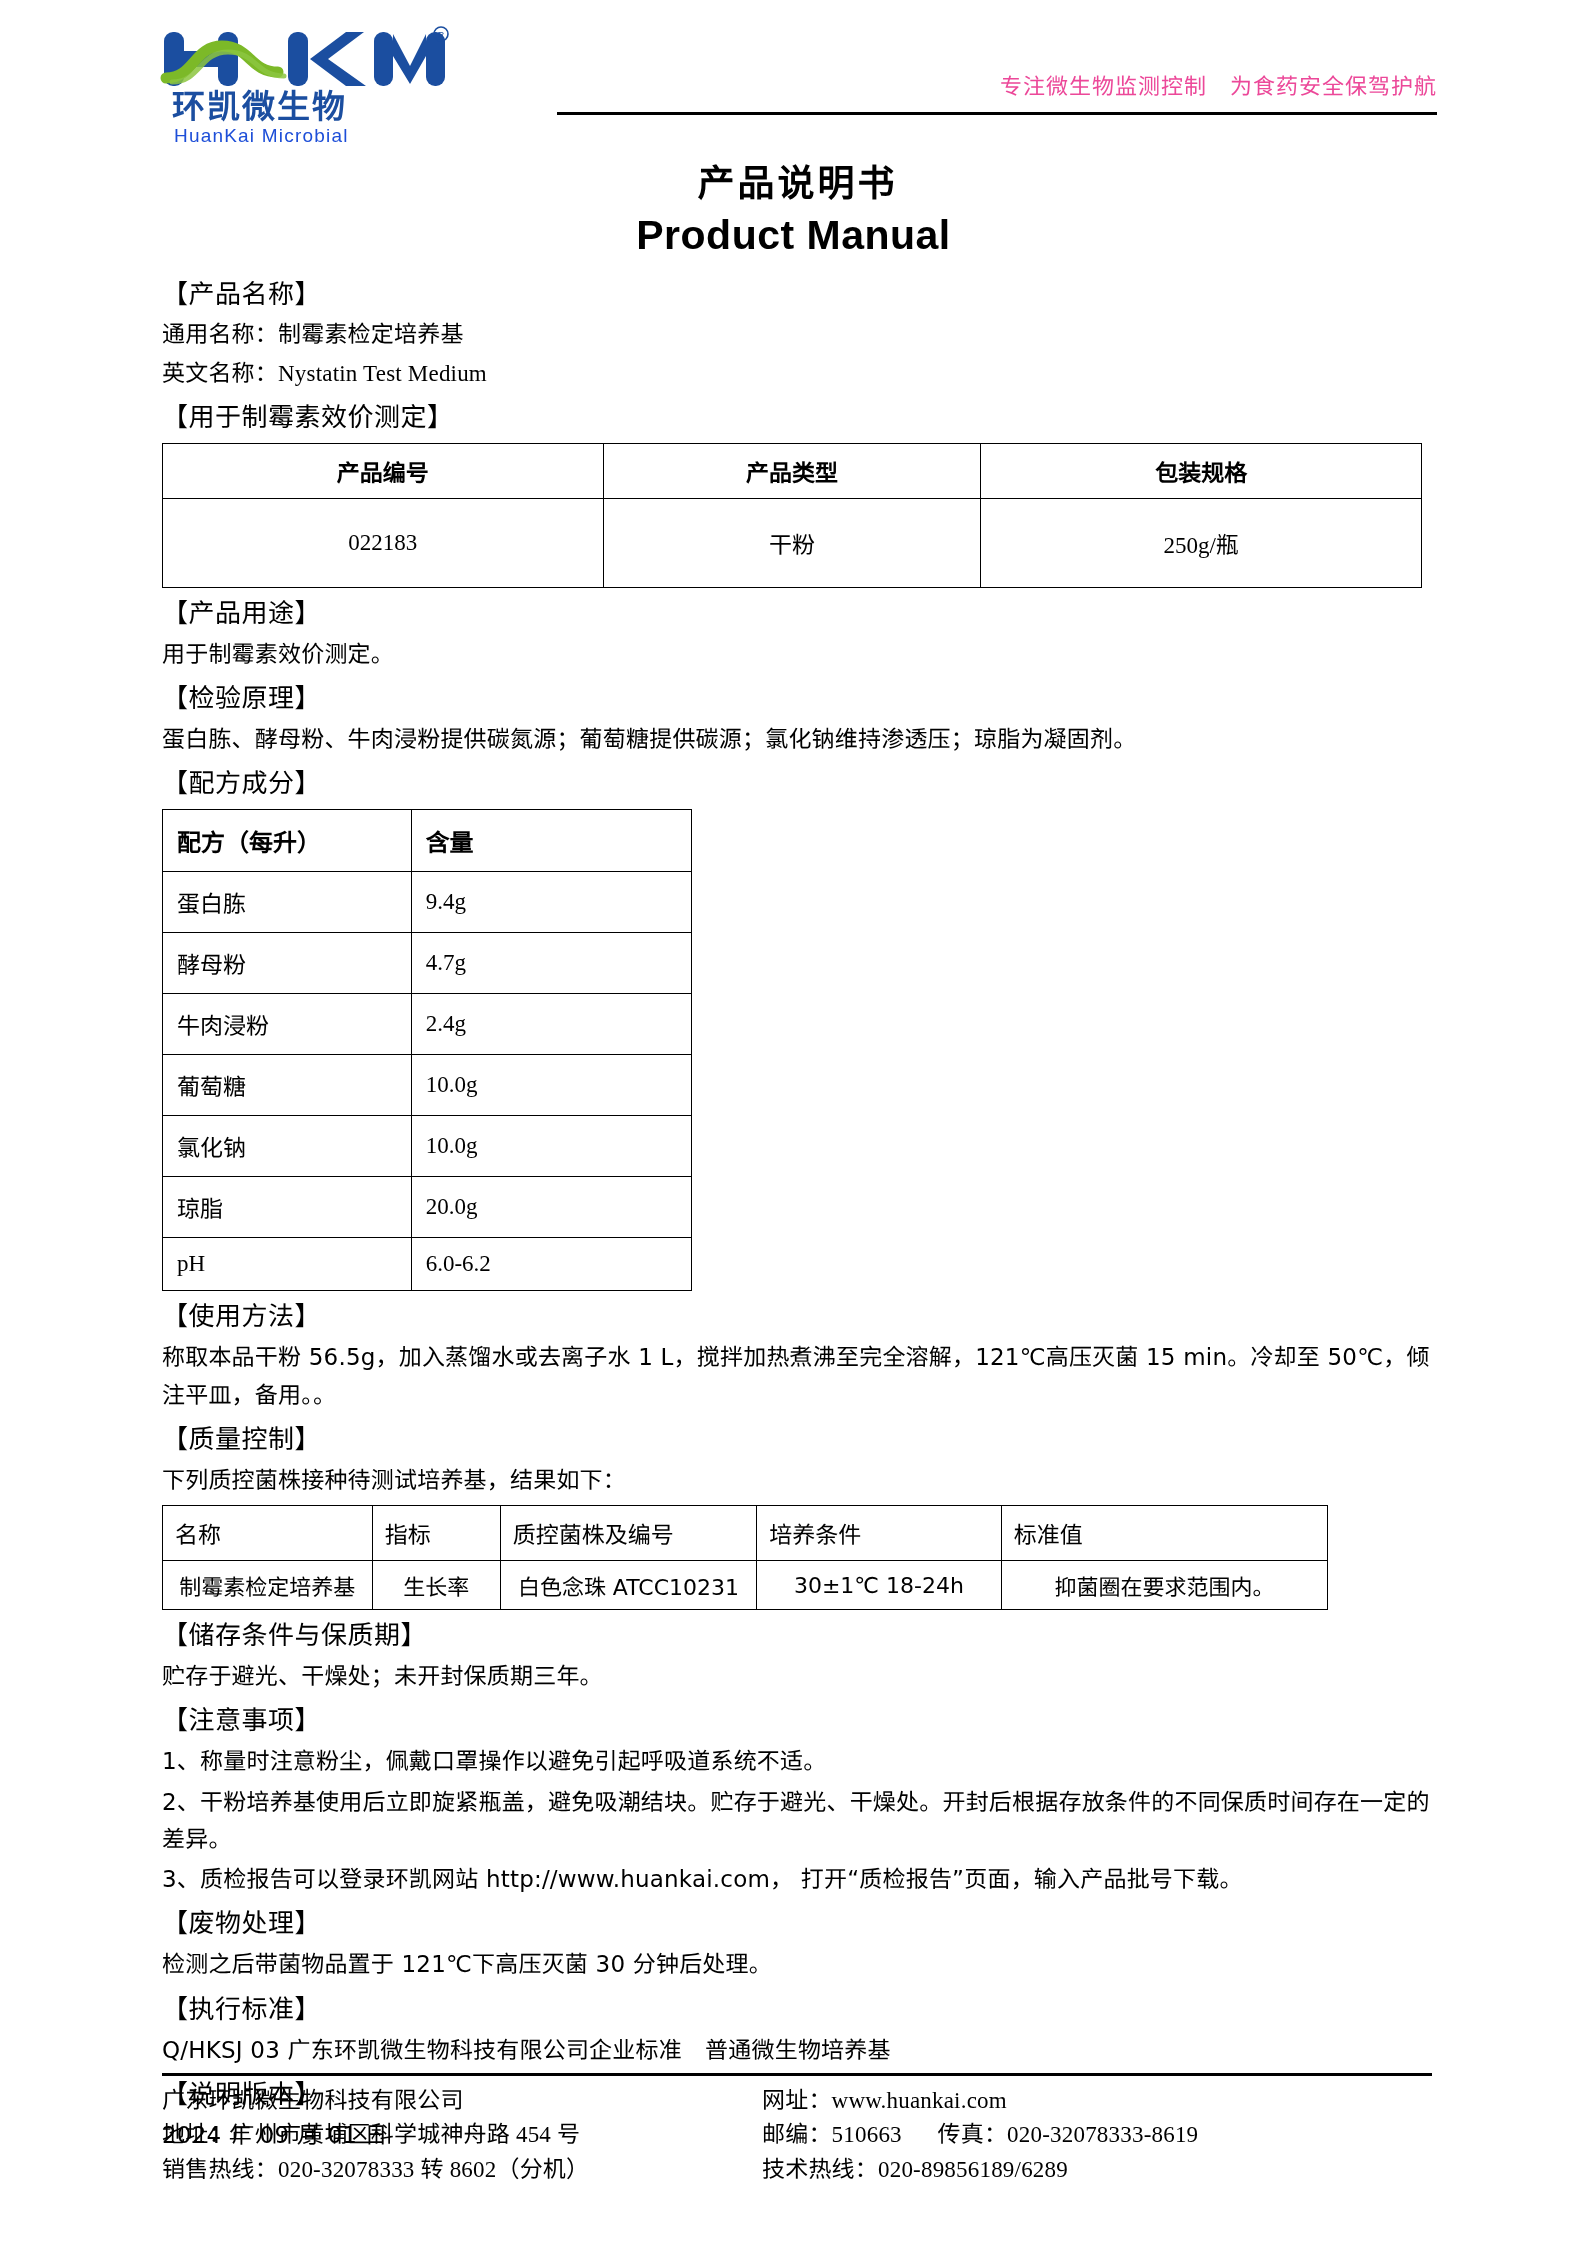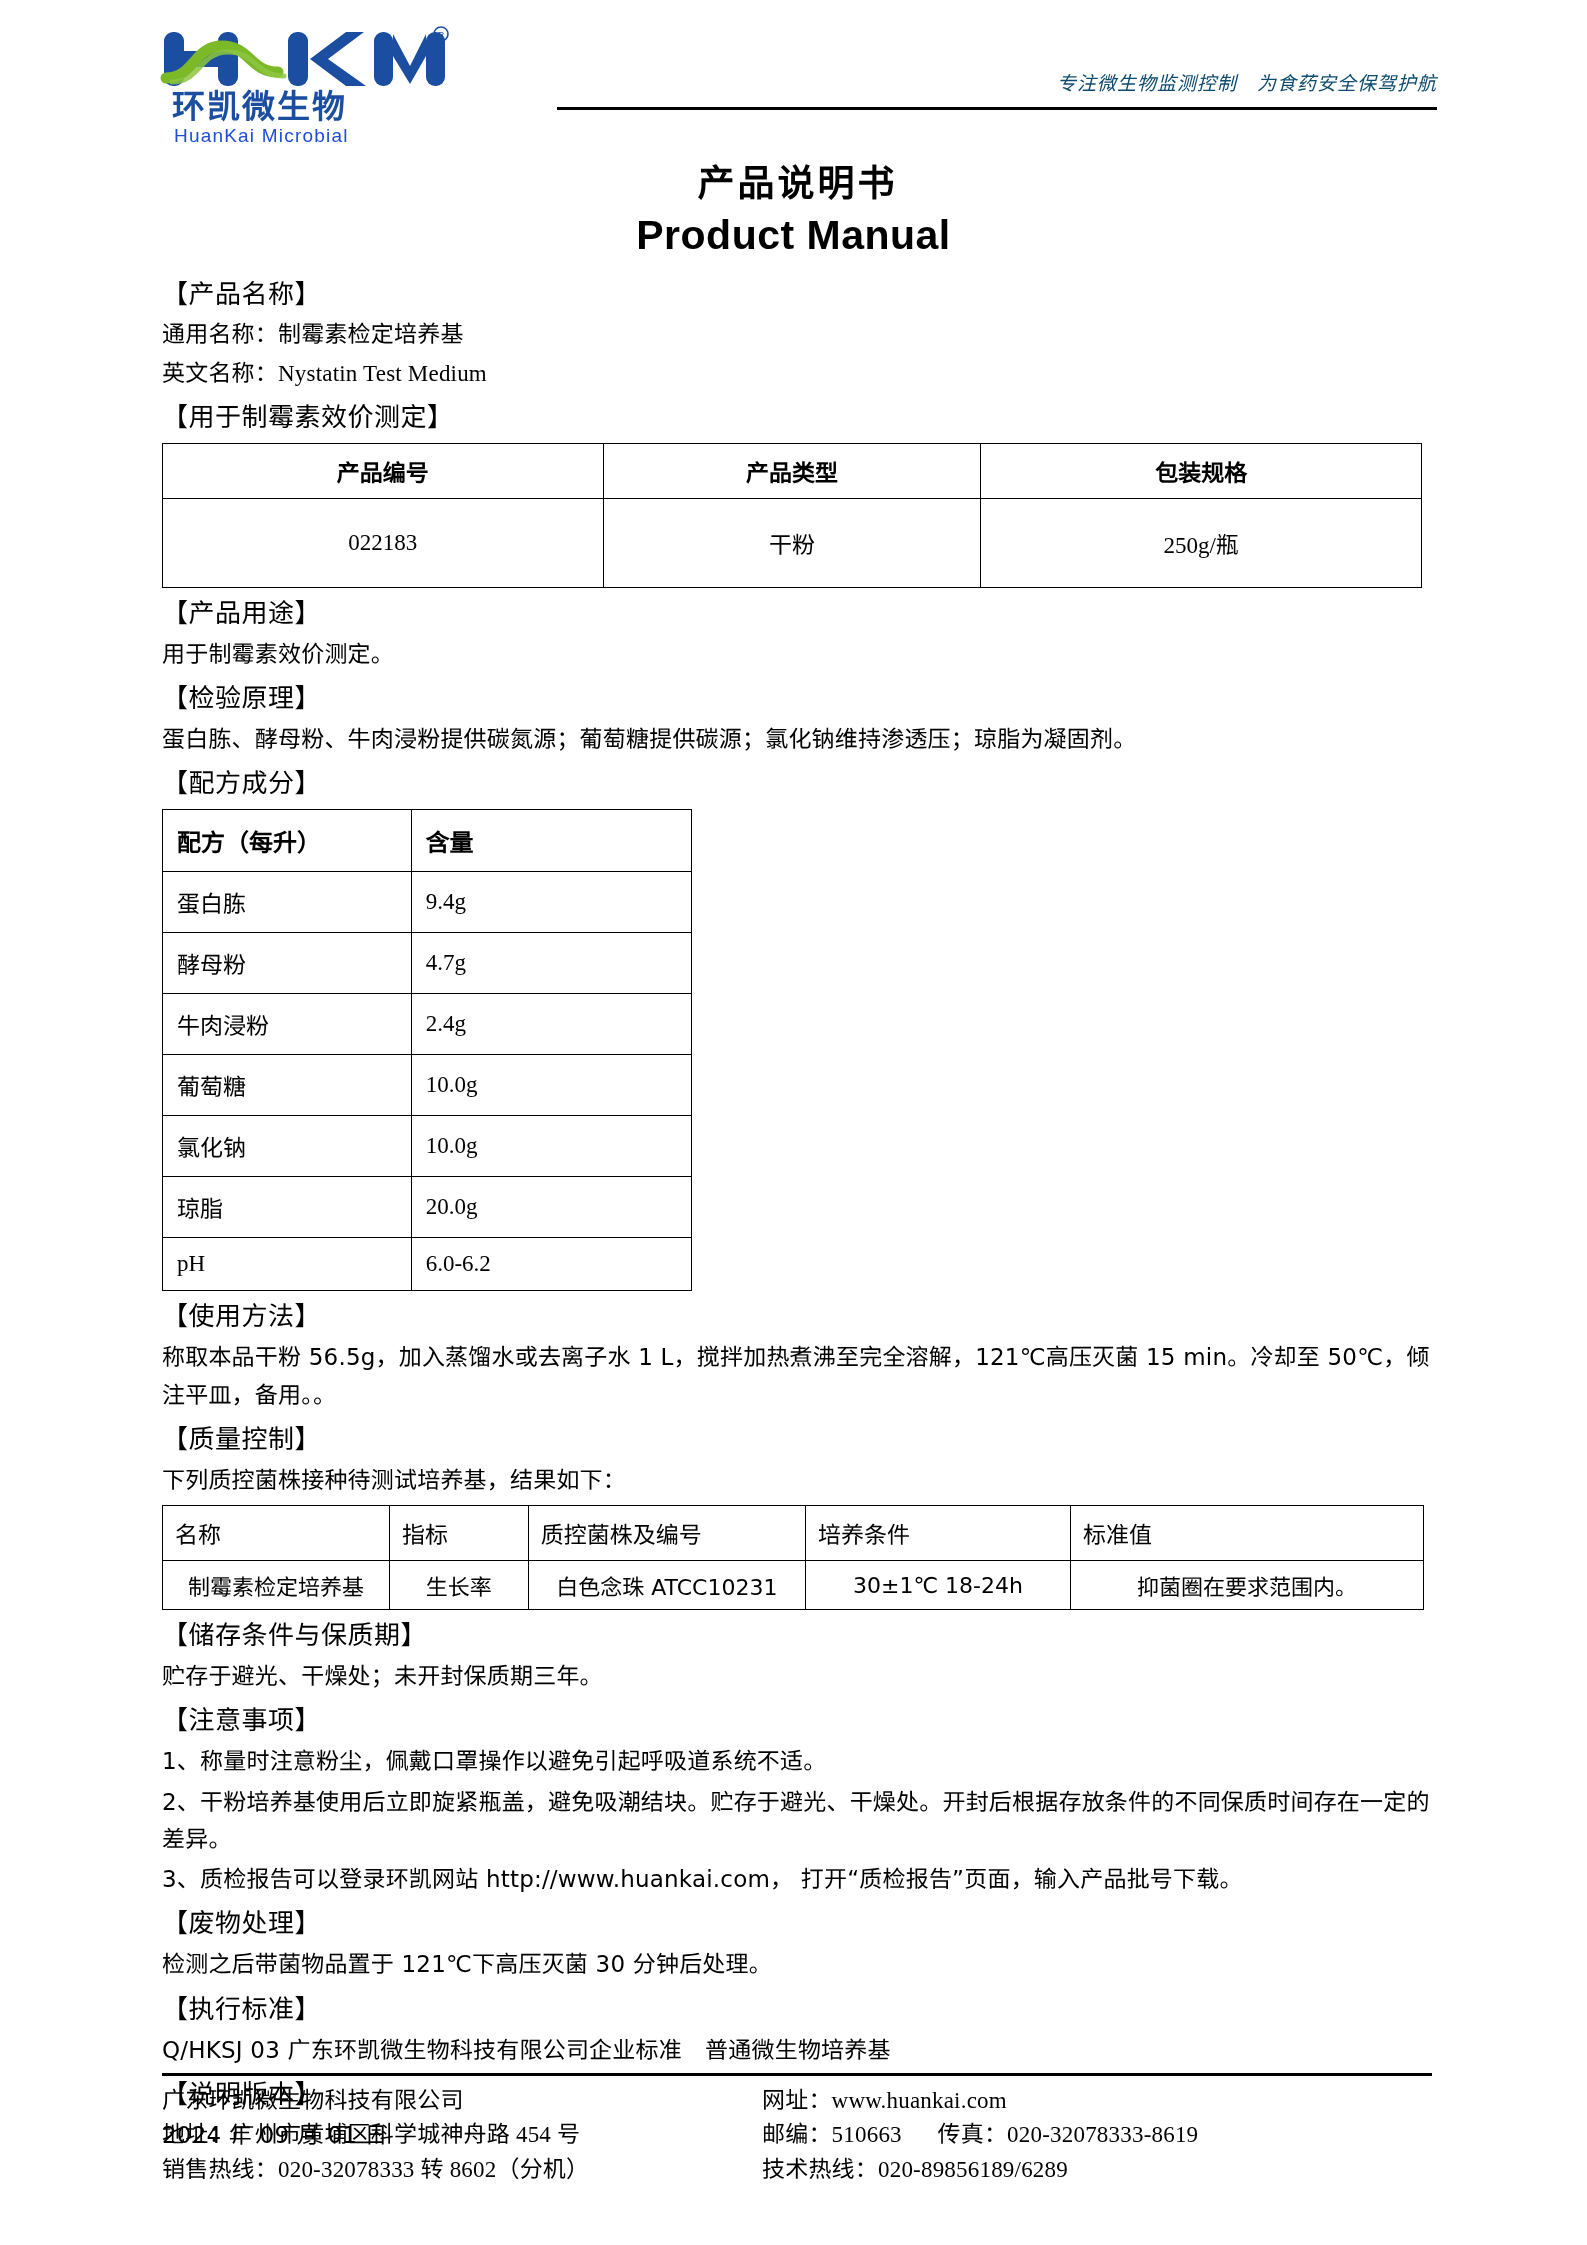--- a/index.html
+++ b/index.html
@@ -64,25 +64,24 @@
   }
   .tagline-wrap {
     flex: 1 1 auto;
     display: flex;
     flex-direction: column;
     align-items: flex-end;
     padding-top: 42px;
   }
   .tagline {
     font-family: "DejaVu Sans", "Liberation Sans", sans-serif;
-    font-size: 19px;
+    font-size: 22px;
     letter-spacing: 1px;
-    color: #0c4a6e;
+    color: #ec4899;
     white-space: pre;
-    font-style: italic;
   }
   .header-rule {
     margin-top: 12px;
     width: 880px;
     border-bottom: 3px solid #000;
   }
 
   
   .title-block {
     text-align: center;
@@ -175,21 +174,21 @@
   }
   .t-formula td.val {
     font-family: "Liberation Serif", "DejaVu Serif", serif;
     font-size: 23px;
   }
   .t-formula col.f1 { width: 47%; }
   .t-formula col.f2 { width: 53%; }
 
   
   .t-qc {
-    width: 1262px;
+    width: 1166px;
   }
   .t-qc th {
     text-align: left;
     font-weight: normal;
     font-size: 23px;
     padding: 10px 12px;
   }
   .t-qc td {
     text-align: center;
     font-size: 22px;

